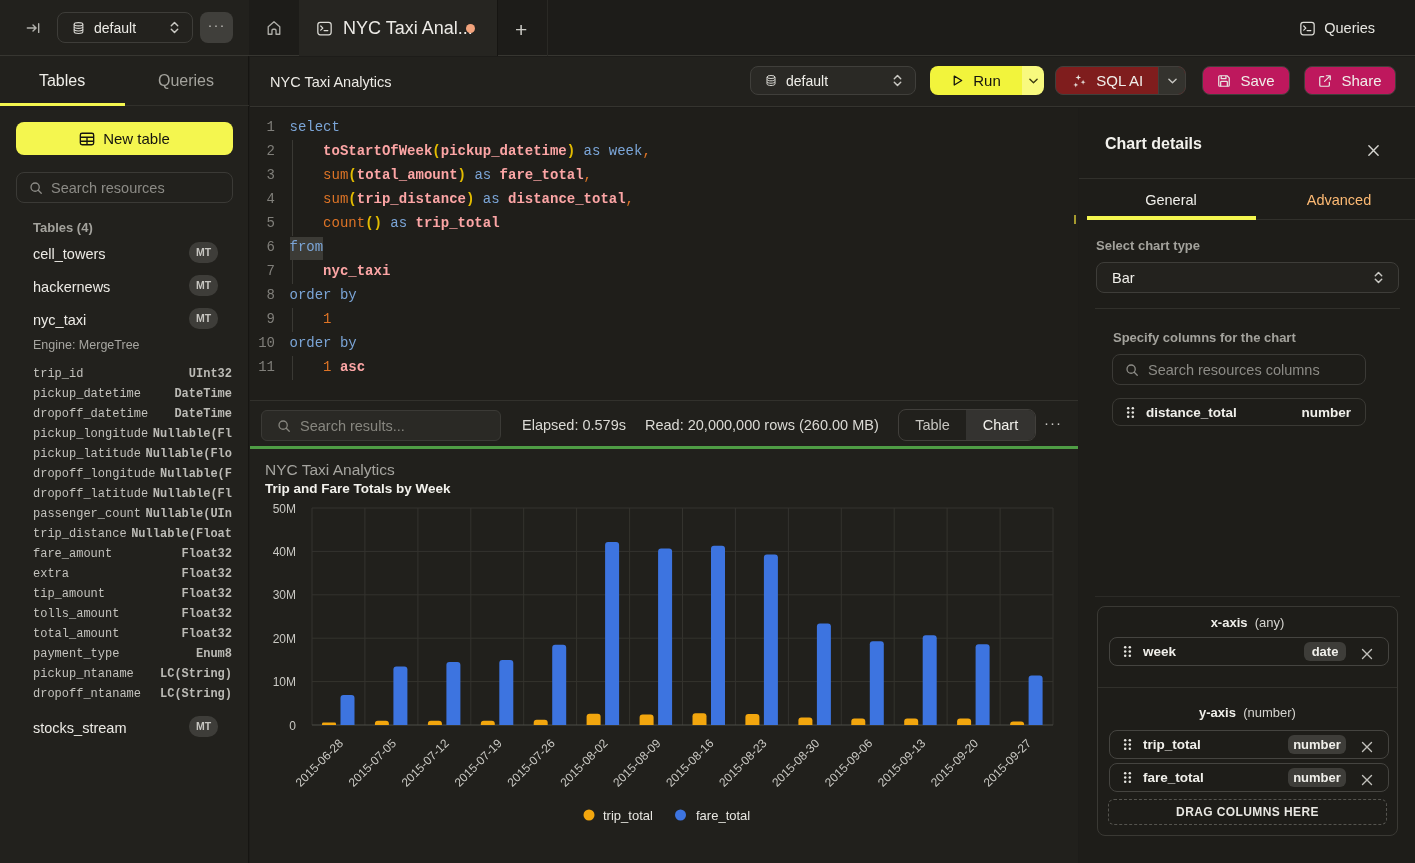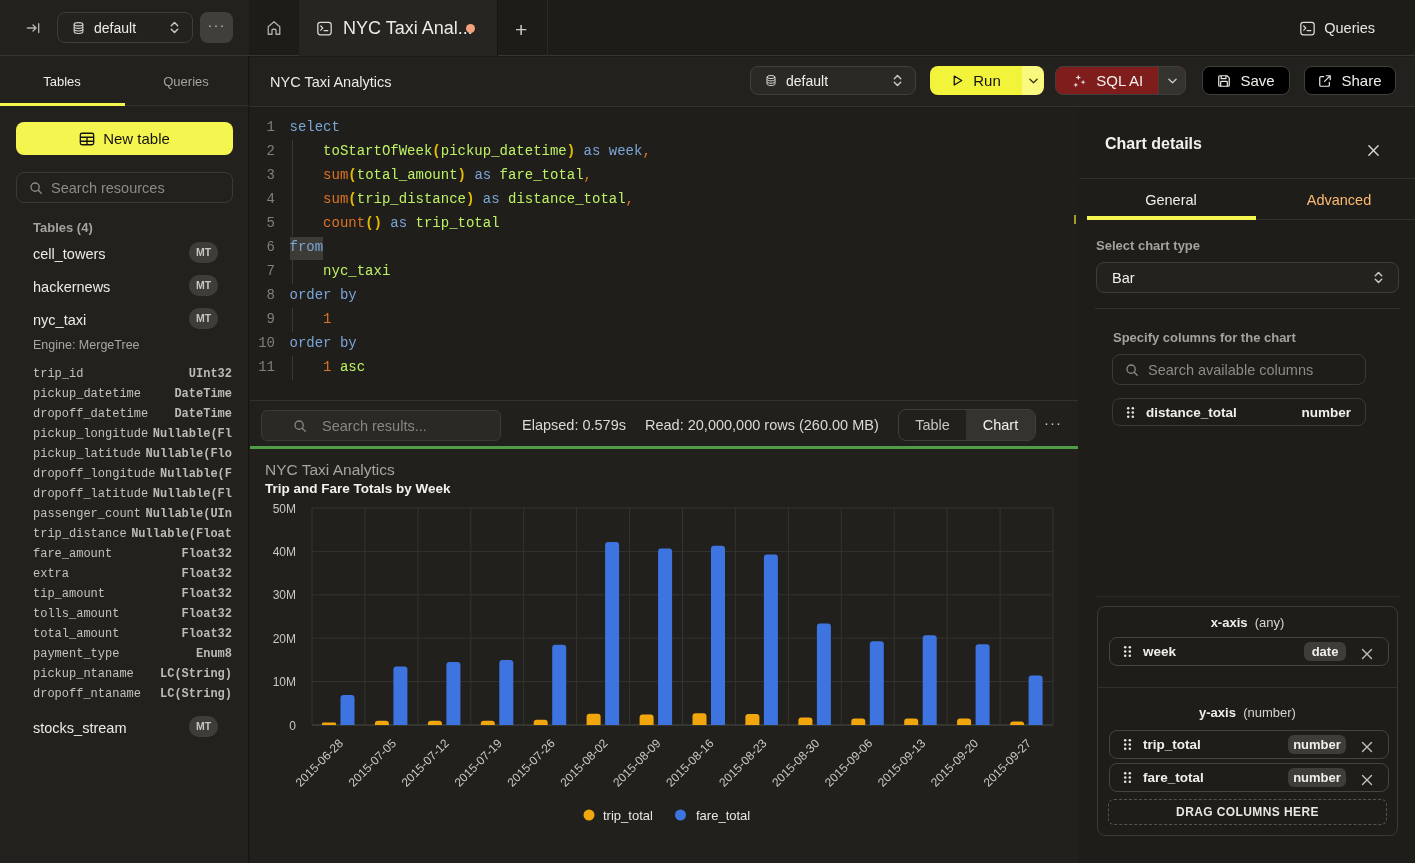--- a/index.html
+++ b/index.html
@@ -9,36 +9,36 @@
 svg{display:block}
 
 #topbar{left:0;top:0;width:1415px;height:56px;background:#1d1c19;border-bottom:1px solid #373631}
 #tl{left:0;top:0;width:249px;height:56px;background:#22211d;border-bottom:1px solid #373631}
 #dbsel{left:57px;top:12px;width:136px;height:31px;border:1px solid #3e3d39;border-radius:8px;background:#23221e;color:#edece7;font-size:14px}
 #dots1{left:200px;top:12px;width:33px;height:31px;background:#403f3b;border-radius:8px;color:#b8b7b2;text-align:center;line-height:26px;font-size:15px;letter-spacing:1px}
 #tab-active{left:299px;top:0;width:199px;height:56px;background:#262521;border-right:1px solid #161512;color:#eceae6;font-size:14.5px}
 #queries-btn{right:40px;top:0;height:56px;color:#e7e6e1;font-size:14.5px}
 
 #sidebar{left:0;top:56px;width:249px;height:807px;background:#22211d;border-right:1px solid #161512}
-.sbtab{width:124px;height:50px;display:flex;align-items:center;justify-content:center;font-size:13px}
+.sbtab{width:124px;height:50px;display:flex;align-items:center;justify-content:center;font-size:16px}
 #newtable{left:16px;top:66px;width:217px;height:33px;background:#f4f64f;border-radius:8px;color:#15140f;font-size:15px;display:flex;align-items:center;justify-content:center;gap:8px}
 #sb-search{left:16px;top:116px;width:217px;height:31px;border:1px solid #3b3a36;border-radius:8px;color:#8c8b86;font-size:14.5px}
 .tlabel{color:#a3a29c;font-size:13px;font-weight:700}
 .trow{left:33px;width:200px;height:22px;color:#eceae5;font-size:14.5px;font-weight:500}
 .mt{position:absolute;right:15px;top:-4px;width:29px;height:21px;background:#3e3d39;border-radius:10px;color:#c6c5c0;font-size:10.5px;font-weight:700;text-align:center;line-height:21px}
 .col{left:33px;width:200px;font-size:12px;height:20px;color:#c3c2bd}
 .col b{position:absolute;right:1px;font-weight:700;color:#bbbab5}
 
 #hdr{left:250px;top:57px;width:1165px;height:50px;background:#22211d;border-bottom:1px solid #35342f}
-.btn{position:absolute;top:9px;height:29px;border:1px solid #413f3b;border-radius:8px;color:#f0efea;font-size:15px;display:flex;align-items:center;justify-content:center;gap:9px;background:#000000}
+.btn{position:absolute;top:9px;height:29px;border:1px solid #413f3b;border-radius:8px;color:#f0efea;font-size:15px;display:flex;align-items:center;justify-content:center;gap:9px;background:#be185d}
 
 #editor{left:250px;top:108px;width:828px;height:292px;background:#1f1e1a;font-size:14px;line-height:24px}
 #editor .ln{position:absolute;left:0;width:25px;text-align:right;color:#807f7a}
 #editor .cl{position:absolute;left:39.5px;white-space:pre}
-.kw{color:#7ba5d7}.fn{color:#de7426}.pr{color:#e3bc00;font-weight:700}.id{color:#bef264;font-weight:400}.cm{color:#de7426}
+.kw{color:#7ba5d7}.fn{color:#de7426}.pr{color:#e3bc00;font-weight:700}.id{color:#fca5a5;font-weight:700}.cm{color:#de7426}
 .ig{position:absolute;left:42px;width:1px;background:#3a3934}
 
 #toolbar{left:250px;top:400px;width:828px;height:46px;background:#21201c;border-top:1px solid #32312c}
 #rsearch{left:11px;top:9px;width:240px;height:31px;background:#2a2925;border:1px solid #3b3a36;border-radius:6px;color:#87867f;font-size:14.5px}
 #toggle{left:648px;top:8px;width:138px;height:32px;border:1px solid #413f3b;border-radius:8px;overflow:hidden;display:flex}
 
 #chart{left:250px;top:446px;width:828px;height:417px;background:#21201c;border-top:3px solid #4f9d45}
 .ax{font-size:12px;fill:#c9c8c3;font-family:"Liberation Sans",sans-serif}
 .lg{font-size:13px;fill:#e8e7e2;font-family:"Liberation Sans",sans-serif}
 
@@ -223,21 +223,21 @@
   <div class="ln" style="top:199px">9</div>
     <div class="cl" style="top:199px">    <span class="cm">1</span></div>
   <div class="ln" style="top:223px">10</div>
     <div class="cl" style="top:223px"><span class="kw">order by</span></div>
   <div class="ln" style="top:247px">11</div>
     <div class="cl" style="top:247px">    <span class="cm">1</span> <span class="id">asc</span></div>
   <div class="abs" style="left:824px;top:107px;width:2px;height:9px;background:#a59a2e"></div>
 </div>
 
 <div class="abs" id="toolbar">
-  <div class="abs flex" id="rsearch" style="padding-left:31px;gap:15px">
+  <div class="abs flex" id="rsearch" style="padding-left:15px;gap:9px">
     <svg width="14" height="14" viewBox="0 0 16 16" fill="none" stroke="#87867f" stroke-width="1.5">
         <circle cx="7" cy="7" r="4.7"></circle>
         <path d="M10.6 10.6L14 14" stroke-linecap="round"></path>
       </svg>
     <span>Search results...</span>
   </div>
   <div class="abs" style="left:272px;top:16px;font-size:14.5px;color:#dbdad5">Elapsed: 0.579s</div>
   <div class="abs" style="left:395px;top:16px;font-size:14.5px;color:#dbdad5">Read: 20,000,000 rows (260.00 MB)</div>
   <div class="abs" id="toggle">
     <div class="flex" style="width:68px;justify-content:center;color:#c6c5c0;font-size:14.5px">Table</div>
@@ -344,21 +344,21 @@
         <path d="M2.5 5L6 1.5 9.5 5M2.5 9L6 12.5 9.5 9"></path>
       </svg>
   </div>
   <div style="position:absolute;left:16px;top:200px;width:305px;height:1px;background:#31302b"></div>
   <div style="position:absolute;left:34px;top:222px;font-size:13px;font-weight:700;color:#a3a29c">Specify columns for the chart</div>
   <div class="abs flex" style="left:33px;top:246px;width:254px;height:31px;border:1px solid #3b3a36;border-radius:8px;padding-left:12px;gap:9px;color:#8c8b86;font-size:14.5px">
     <svg width="14" height="14" viewBox="0 0 16 16" fill="none" stroke="#8c8b86" stroke-width="1.5">
         <circle cx="7" cy="7" r="4.7"></circle>
         <path d="M10.6 10.6L14 14" stroke-linecap="round"></path>
       </svg>
-    <span>Search available columns</span>
+    <span>Search resources columns</span>
   </div>
   <div class="abs flex" style="left:33px;top:290px;width:254px;height:28px;border:1px solid #3a3934;border-radius:8px;color:#f0efea;font-size:13.5px;font-weight:700">
     <svg style="margin-left:13px" width="9" height="13" viewBox="0 0 9 13" fill="#e8e7e2">
         <circle cx="2.2" cy="2.2" r="1.25"></circle>
         <circle cx="6.8" cy="2.2" r="1.25"></circle>
         <circle cx="2.2" cy="6.5" r="1.25"></circle>
         <circle cx="6.8" cy="6.5" r="1.25"></circle>
         <circle cx="2.2" cy="10.8" r="1.25"></circle>
         <circle cx="6.8" cy="10.8" r="1.25"></circle>
       </svg>

